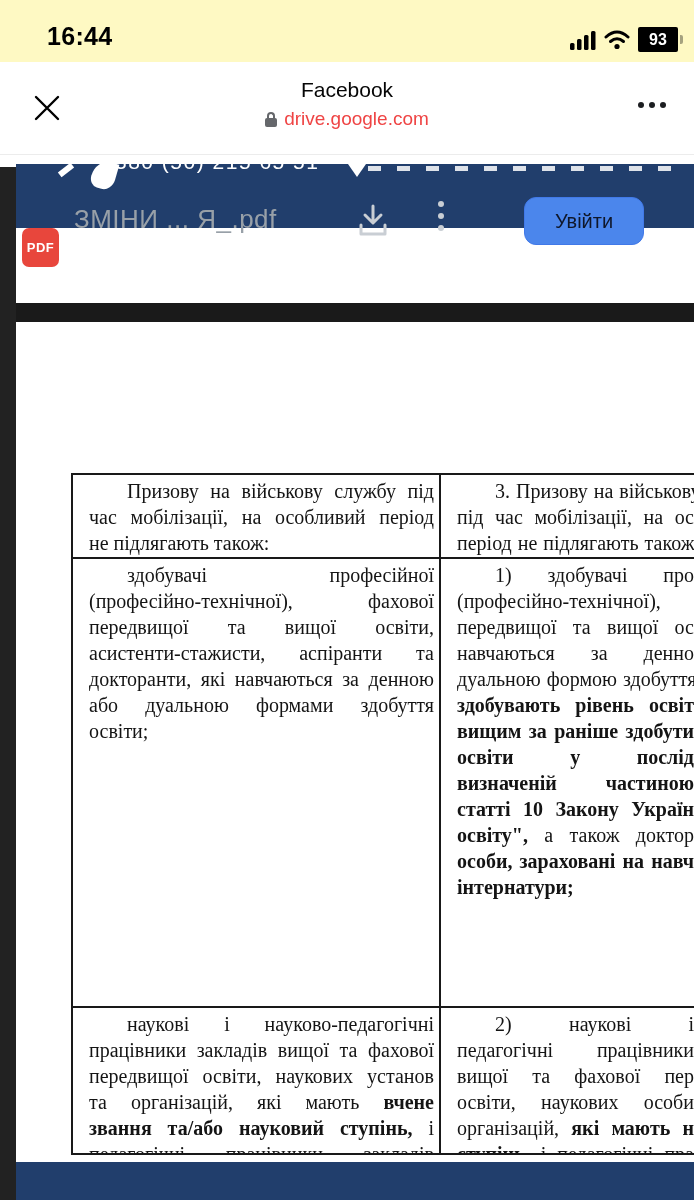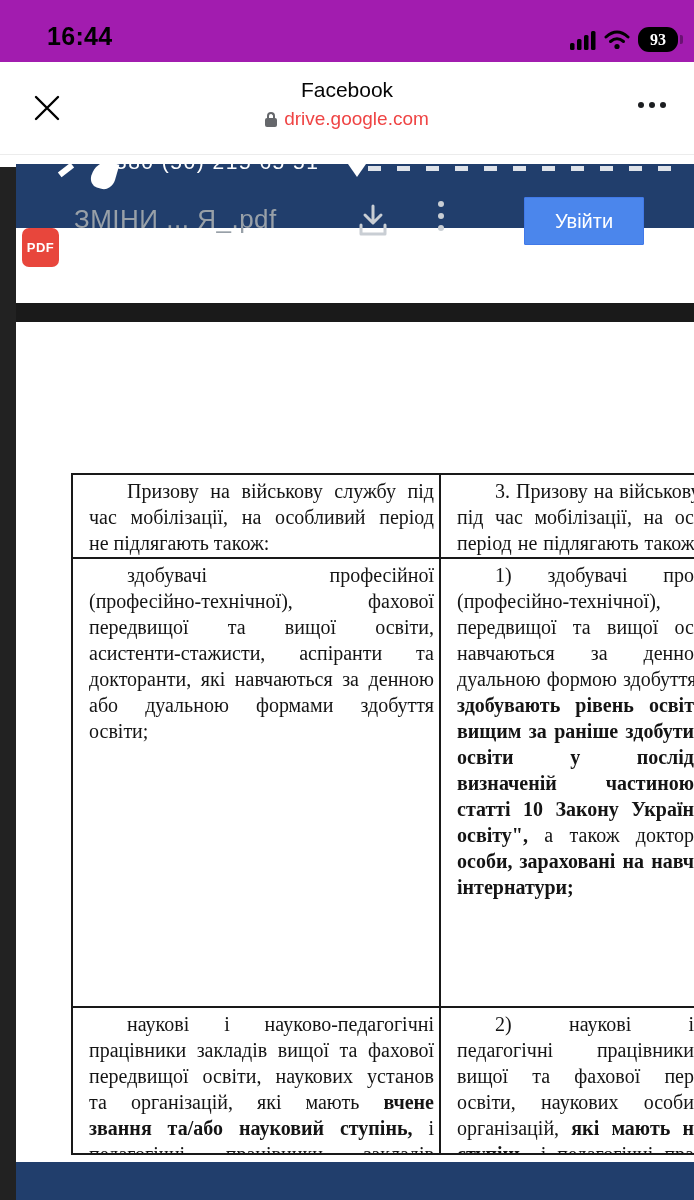--- a/index.html
+++ b/index.html
@@ -1,24 +1,24 @@
 <!DOCTYPE html>
 <html><head>
 <meta charset="utf-8">
 <style>
   html,body{margin:0;padding:0;}
   body{width:694px;height:1200px;position:relative;background:#fff;
        font-family:"Liberation Sans",sans-serif;overflow:hidden;}
 
   
-  .status-bar{position:absolute;left:0;top:0;width:694px;height:62px;background:#a21caf;}
+  .status-bar{position:absolute;left:0;top:0;width:694px;height:62px;background:#fef9c3;}
   .sb-time{position:absolute;left:47px;top:22px;font-size:25px;font-weight:700;color:#000;letter-spacing:.3px;}
   .sb-icons{position:absolute;right:16px;top:27px;display:flex;align-items:flex-end;gap:8px;}
-  .sb-battery{width:40px;height:25px;background:#000;border-radius:11px;color:#fff;
-              font-size:16px;font-weight:700;text-align:center;line-height:25px;position:relative;font-family:Liberation Serif, serif;}
+  .sb-battery{width:40px;height:25px;background:#000;border-radius:2px;color:#fff;
+              font-size:16px;font-weight:700;text-align:center;line-height:25px;position:relative;}
   .sb-battery::after{content:"";position:absolute;right:-5px;top:8px;width:3px;height:9px;
               background:rgba(0,0,0,.35);border-radius:0 2px 2px 0;}
 
   
   .browser-header{position:absolute;left:0;top:62px;width:694px;height:92px;background:#fff;
                   border-bottom:1px solid #ececec;}
   .bh-close{position:absolute;left:33px;top:32px;width:28px;height:28px;cursor:pointer;}
   .bh-title{position:absolute;left:0;top:16px;width:100%;text-align:center;
             font-size:21px;font-weight:400;color:#050505;}
   .bh-urlrow{position:absolute;left:0;top:46px;width:100%;display:flex;justify-content:center;
@@ -50,21 +50,21 @@
   .pdf-icon{position:absolute;left:22px;top:45px;width:37px;height:39px;background:#e8463c;
             border-radius:7px;color:#fff;font-size:13px;font-weight:700;text-align:center;
             line-height:39px;letter-spacing:.5px;z-index:4;margin-top:28px;}
   .filename{position:absolute;left:74px;top:49px;font-size:26px;color:#98a0a8;z-index:4;
             letter-spacing:.5px;white-space:nowrap;}
   .dl-icon{position:absolute;left:356px;top:48px;z-index:4;cursor:pointer;}
   .kebab{position:absolute;left:438px;top:46px;z-index:4;cursor:pointer;display:flex;
          flex-direction:column;gap:6px;}
   .kebab i{width:6px;height:6px;border-radius:50%;background:#c9ced4;}
   .signin-btn{position:absolute;left:524px;top:42px;width:120px;height:48px;background:#4b86ec;
-         border:1px solid #4179e8;border-radius:1px;color:#ffffff;font-size:20px;text-align:center;
+         border:1px solid #4179e8;border-radius:12px;color:#0f172a;font-size:20px;text-align:center;
          line-height:46px;z-index:4;cursor:pointer;box-sizing:border-box;}
 
   .dark-band{position:absolute;left:16px;right:0;top:148px;height:19px;background:#1a1a1a;}
   .bottom-band{position:absolute;left:16px;right:0;bottom:0;height:38px;background:#213e6c;}
 
   
   .page{position:absolute;left:16px;right:0;top:167px;bottom:38px;background:#fff;overflow:hidden;}
   .doc-table{position:absolute;left:55px;top:151px;width:626px;border:2px solid #191919;
              font-family:"Liberation Serif",serif;font-size:20px;line-height:26px;color:#141414;}
   .trow{display:flex;border-bottom:2px solid #191919;overflow:hidden;}

